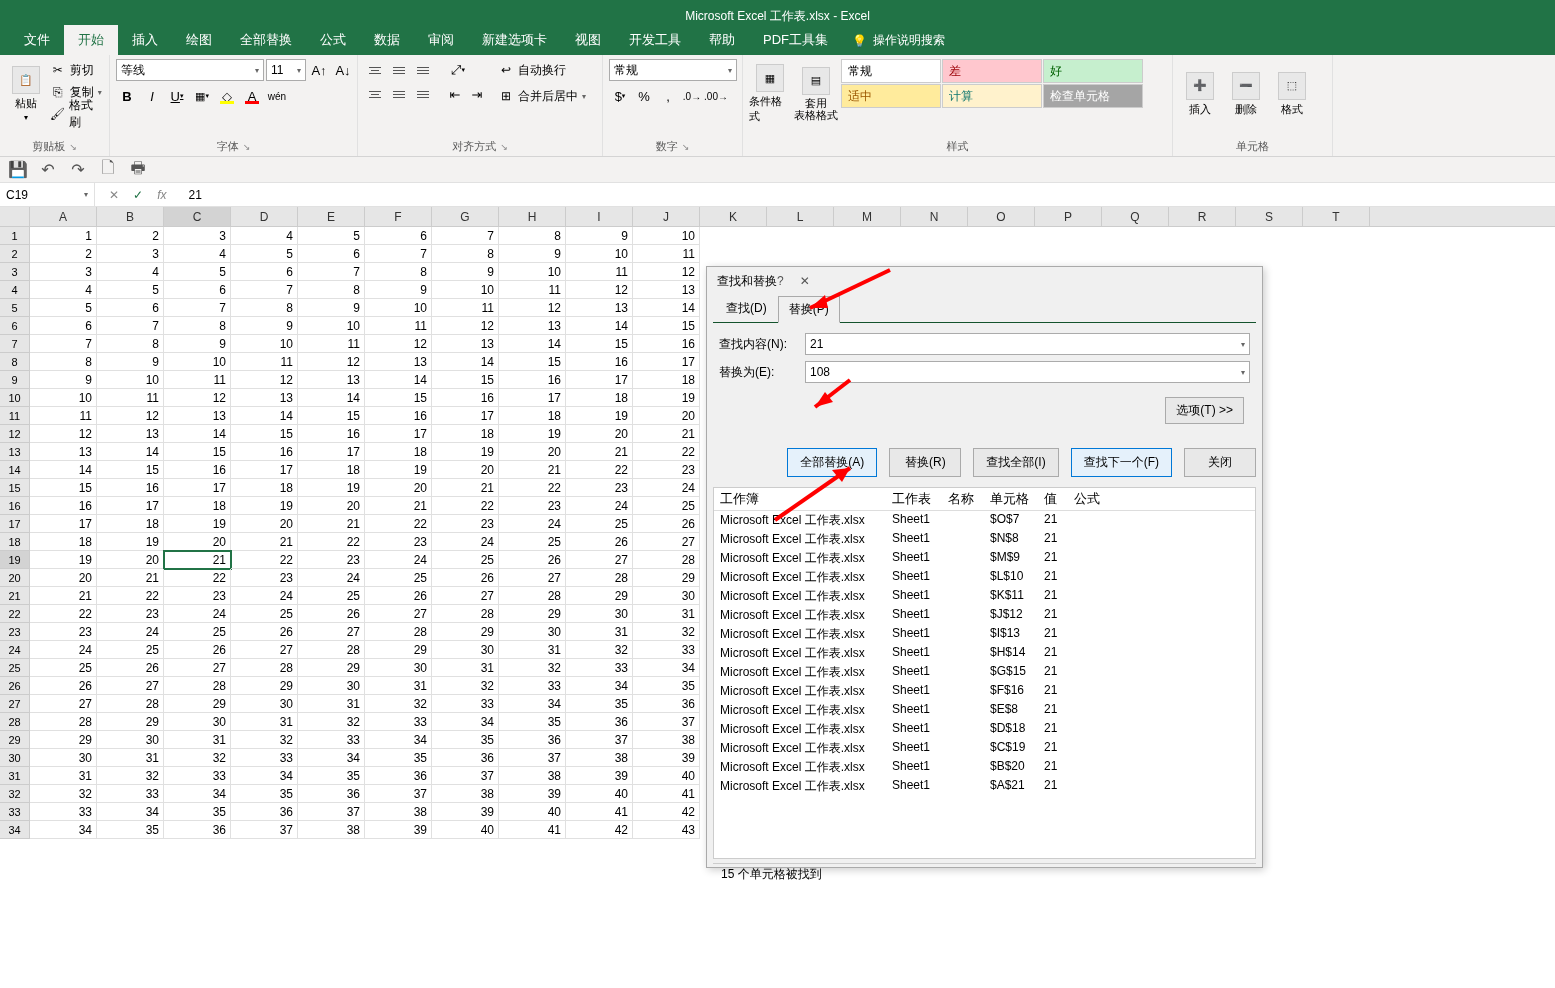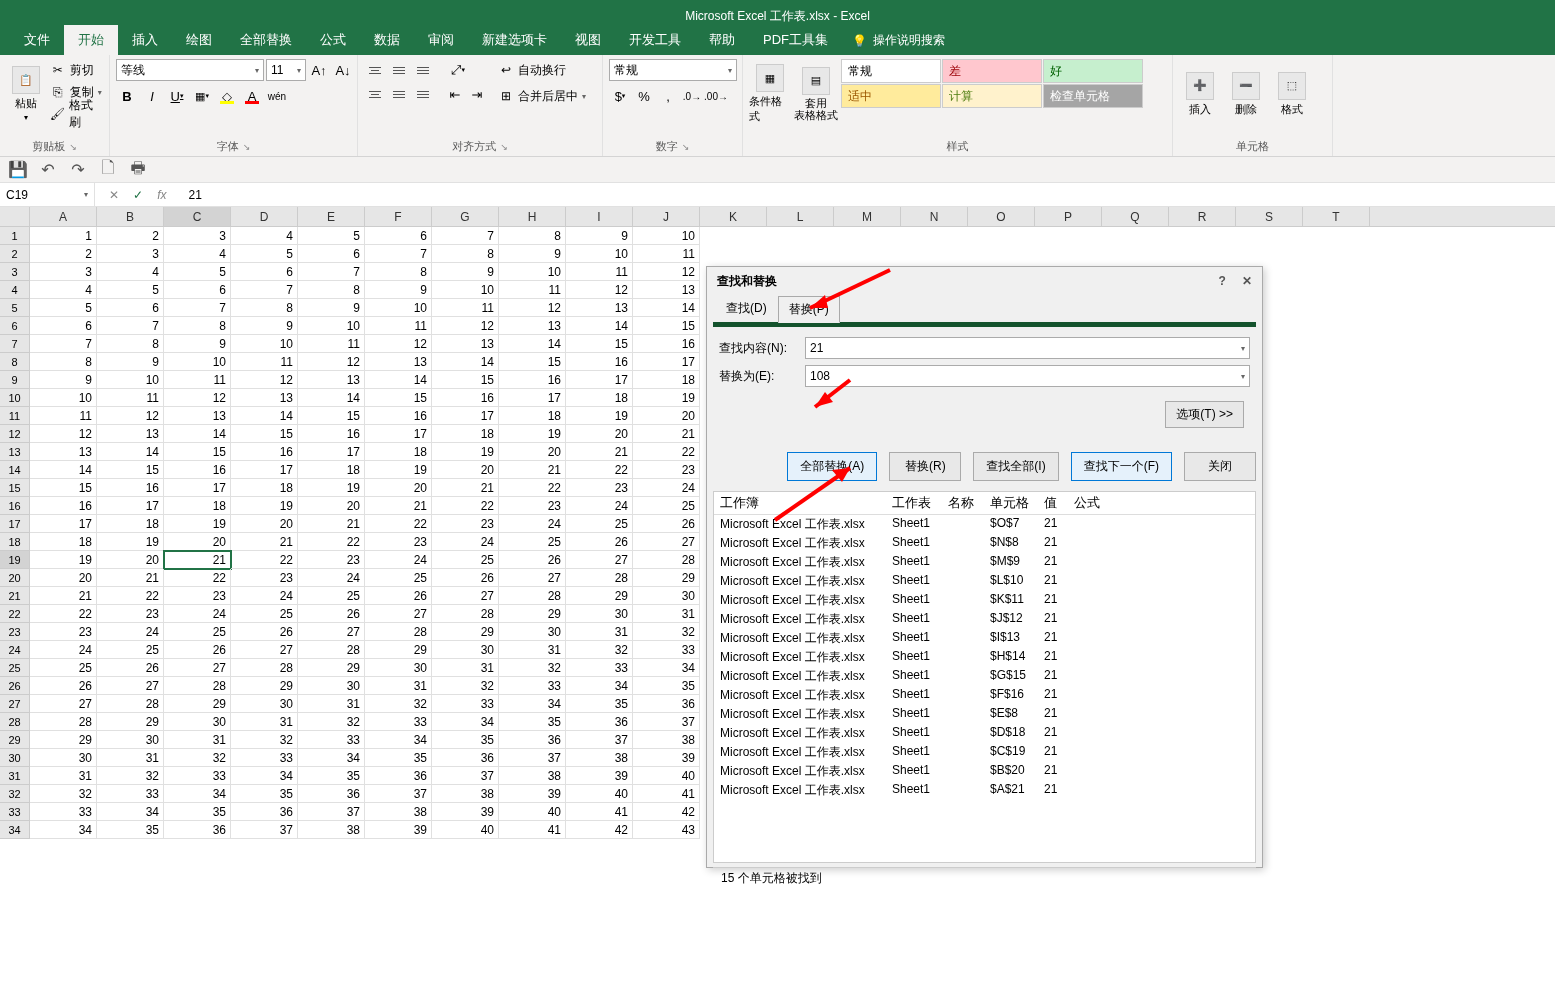--- a/index.html
+++ b/index.html
@@ -55,26 +55,26 @@
 .col-h { width: 67px; text-align: center; font-size: 12px; border-right: 1px solid #ccc; line-height: 20px; color: #333; }
 .col-h.sel { background: #d3d3d3; }
 .grid-body { }
 .grid-row { display: flex; height: 18px; }
 .row-h { width: 30px; text-align: center; font-size: 11px; border-right: 1px solid #ccc; border-bottom: 1px solid #ccc; background: #e6e6e6; line-height: 18px; }
 .row-h.sel { background: #d3d3d3; }
 .cell { width: 67px; border-right: 1px solid #e0e0e0; border-bottom: 1px solid #e0e0e0; font-size: 12px; text-align: right; padding-right: 4px; line-height: 18px; }
 .cell.active { outline: 2px solid #217346; outline-offset: -1px; }
 
 .dialog { position: absolute; left: 706px; top: 266px; width: 557px; height: 602px; background: #f0f0f0; border: 1px solid #aaa; box-shadow: 2px 2px 8px rgba(0,0,0,0.2); font-size: 12px; }
-.dlg-title { height: 28px; display: flex; align-items: center; justify-content: space-between; padding: 0 10px; font-weight: bold; }
+.dlg-title { height: 28px; display: flex; align-items: center; padding: 0 10px; }
 .dlg-close { display: flex; gap: 16px; color: #555; }
 .dlg-tabs { display: flex; padding-left: 8px; }
 .dlg-tab { padding: 4px 10px; border: 1px solid transparent; border-bottom: none; text-align: center; }
 .dlg-tab.active { background: #f0f0f0; border-color: #aaa; border-bottom: 1px solid #f0f0f0; position: relative; top: 1px; }
-.dlg-body { border-top: 5px solid #14532d; margin: 0 6px; padding: 10px 6px; background: #f0f0f0; }
+.dlg-body { border-top: 1px solid #14532d; margin: 0 6px; padding: 10px 6px; background: #f0f0f0; }
 .dlg-field { display: flex; align-items: center; gap: 8px; margin-bottom: 6px; }
 .dlg-field label { width: 78px; }
 .dlg-input { flex: 1; border: 1px solid #ababab; background: #fff; height: 22px; padding: 0 4px; font-size: 12px; display: flex; justify-content: space-between; align-items: center; }
 .dlg-input .dd { font-size: 8px; color: #666; }
 .dlg-options { display: flex; justify-content: flex-end; padding: 8px 6px; }
 .dlg-opt-btn { border: 1px solid #aaa; padding: 4px 10px; background: #e8e8e8; }
 .dlg-btns { display: flex; gap: 12px; justify-content: flex-end; padding: 6px; }
 .dlg-btn { border: 1px solid #aaa; padding: 5px 12px; background: #e8e8e8; min-width: 72px; text-align: center; }
 .dlg-btn.focus { border: 1px solid #0078d7; background: #e5f1fb; }
 
@@ -274,21 +274,21 @@
       <div class="big-btn">
           <div class="icon-ph">▤</div>
           <span style="white-space:pre;text-align:center;line-height:1.1">套用
 表格格式</span>
         </div>
       <div class="style-grid" id="style-grid">
           <div class="style-cell" style="background: rgb(255, 255, 255); color: rgb(0, 0, 0);">常规</div>
           <div class="style-cell" style="background: rgb(255, 199, 206); color: rgb(156, 0, 6);">差</div>
           <div class="style-cell" style="background: rgb(198, 239, 206); color: rgb(0, 97, 0);">好</div>
           <div class="style-cell" style="background: rgb(255, 235, 156); color: rgb(156, 87, 0);">适中</div>
-          <div class="style-cell" style="background: rgb(255, 242, 204); color: #4d7c0f;">计算</div>
+          <div class="style-cell" style="background: rgb(255, 242, 204); color: #0f766e;">计算</div>
           <div class="style-cell" style="background: rgb(165, 165, 165); color: rgb(255, 255, 255);">检查单元格</div>
         </div>
     </div>
     <div class="rgroup-label">
         <span>样式</span>
       </div>
   </div>
 
   <div class="rgroup" style="width:160px">
     <div class="rgroup-content">

